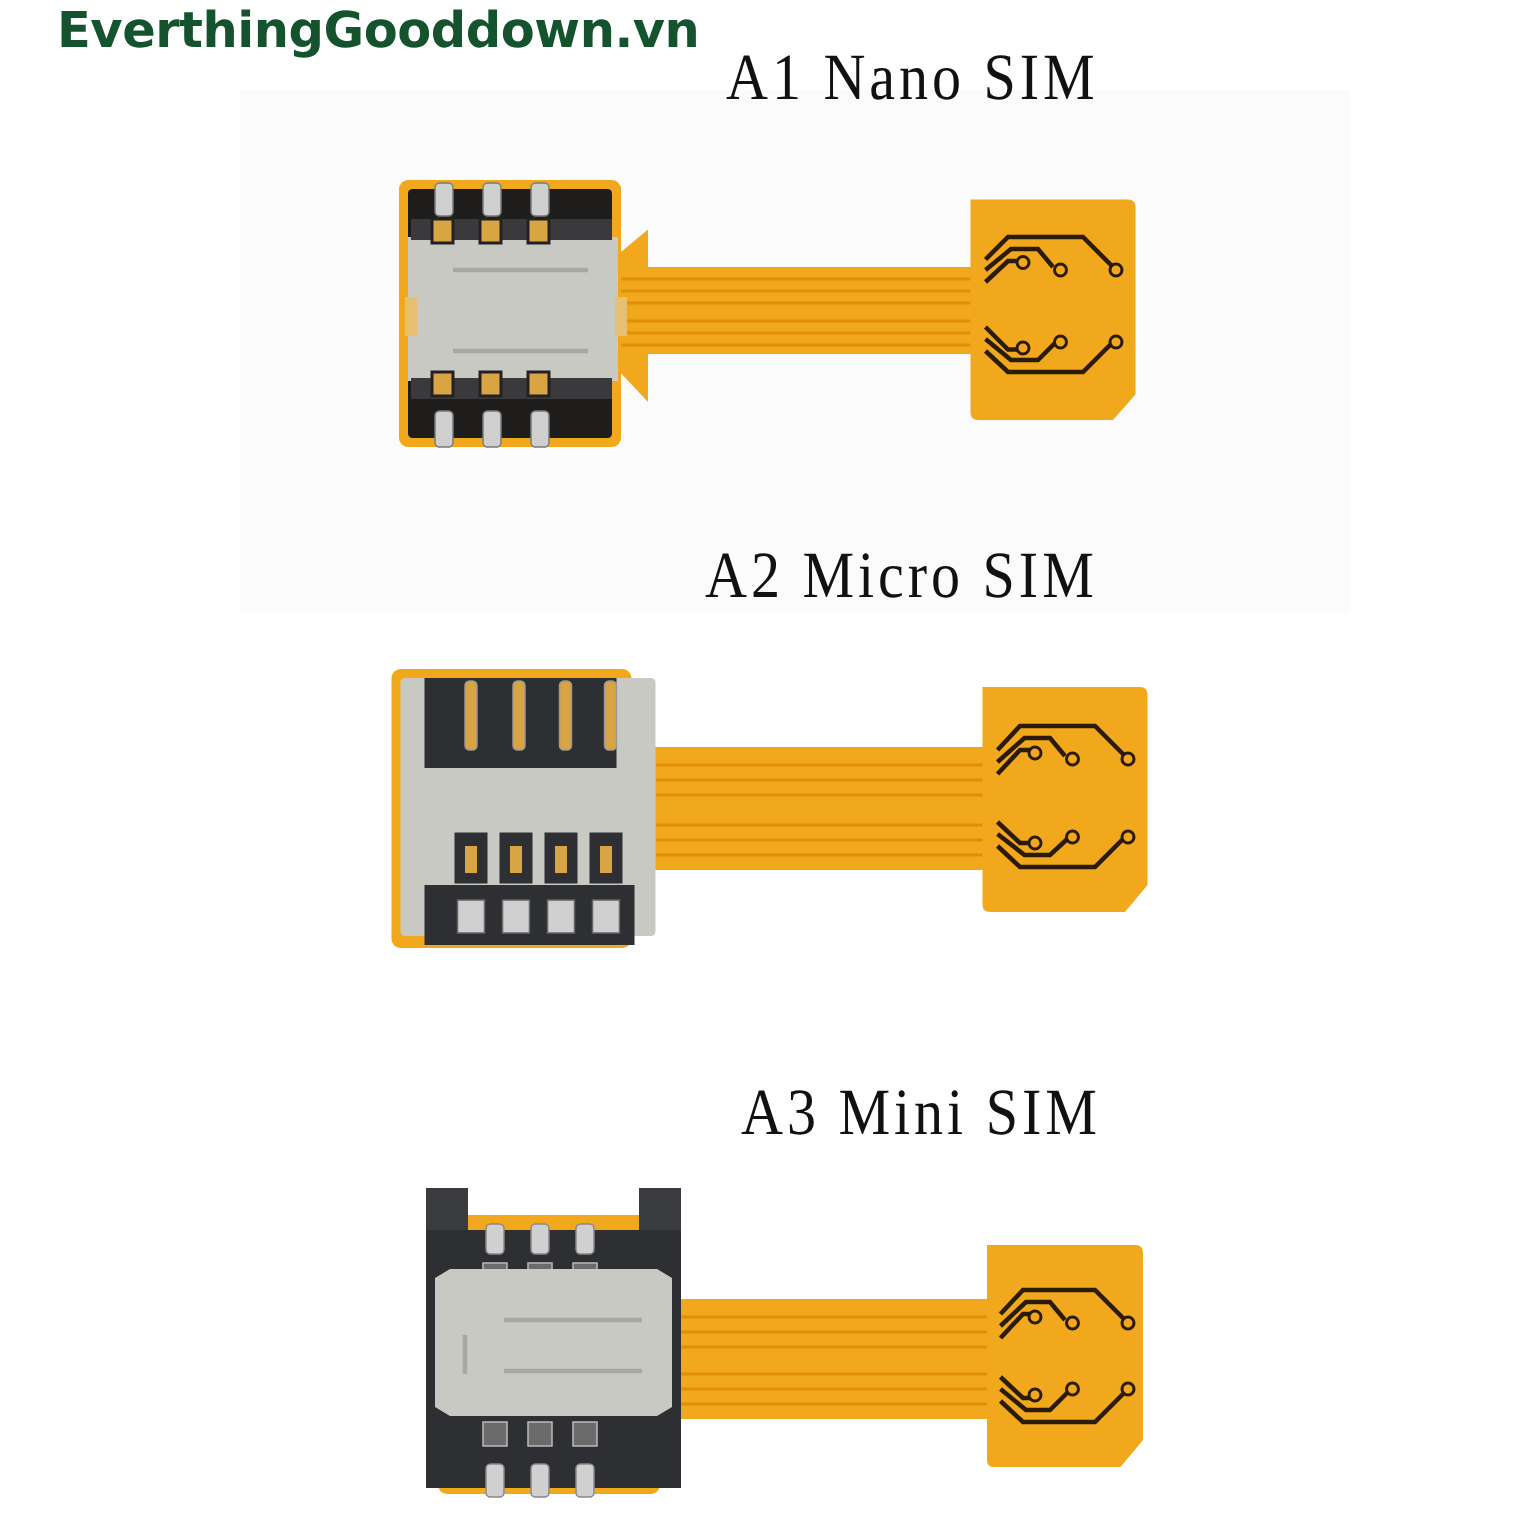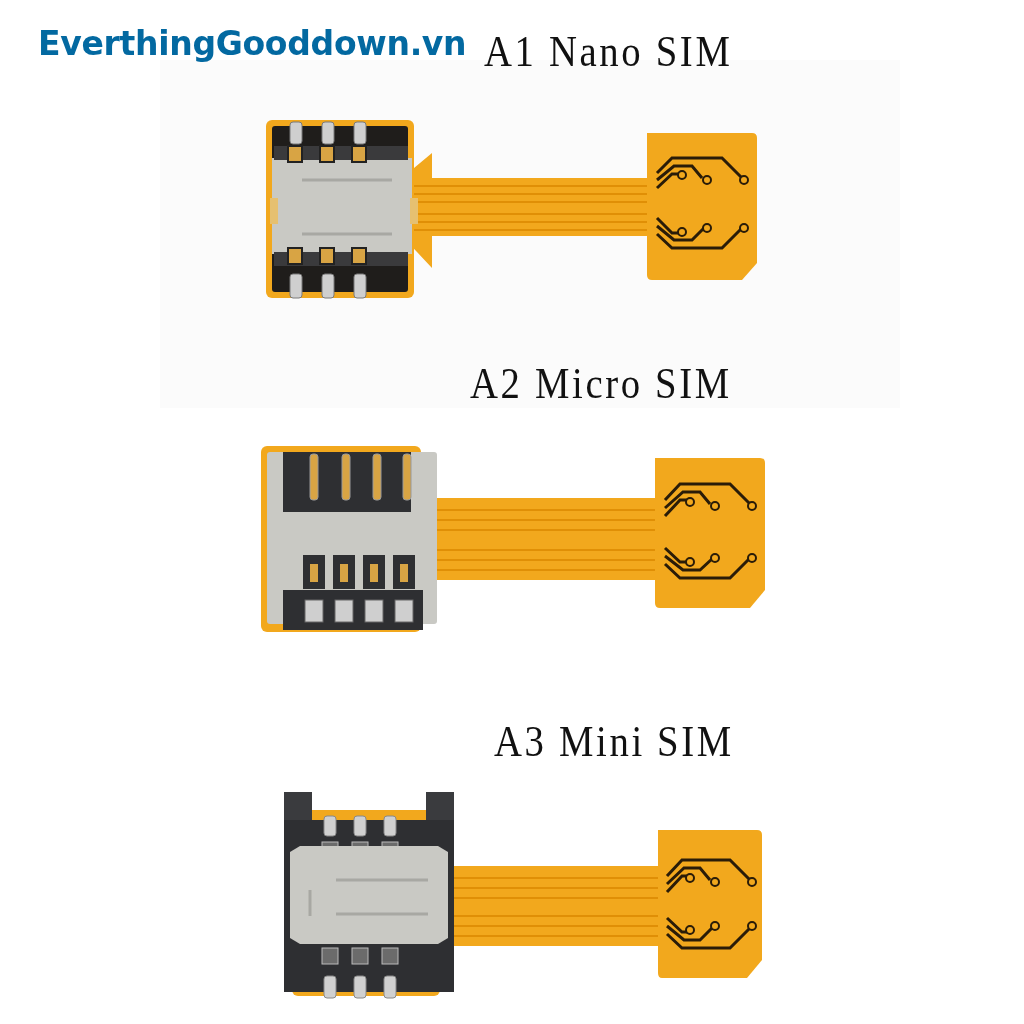--- a/index.html
+++ b/index.html
@@ -1,18 +1,18 @@
 <!DOCTYPE html>
 <html><head>
 <meta charset="utf-8">
 <style>
   html, body { margin:0; padding:0; }
   body { width:1024px; height:1024px; background:#ffffff; position:relative; overflow:hidden; font-family:"DejaVu Sans", sans-serif; }
   .bg-panel { position:absolute; left:160px; top:60px; width:740px; height:348px; background:#fbfbfb; }
-  .watermark { position:absolute; left:38px; top:24px; font-family:"DejaVu Sans", sans-serif; font-weight:bold; font-size:33px; color:#0369a1; letter-spacing:-0.3px; z-index:5; }
+  .watermark { position:absolute; left:38px; top:0; font-family:"DejaVu Sans", sans-serif; font-weight:bold; font-size:33px; color:#14532d; letter-spacing:-0.3px; z-index:5; }
   .label { position:absolute; font-family:"Liberation Serif", "DejaVu Serif", serif; font-size:44px; color:#111; letter-spacing:3px; transform:scaleX(0.88); transform-origin:left top; }
   .product { position:absolute; }
   svg { display:block; }
 </style>
 </head>
 <body>
 
 <div class="bg-panel"></div>
 
 <div class="watermark">EverthingGooddown.vn</div>

